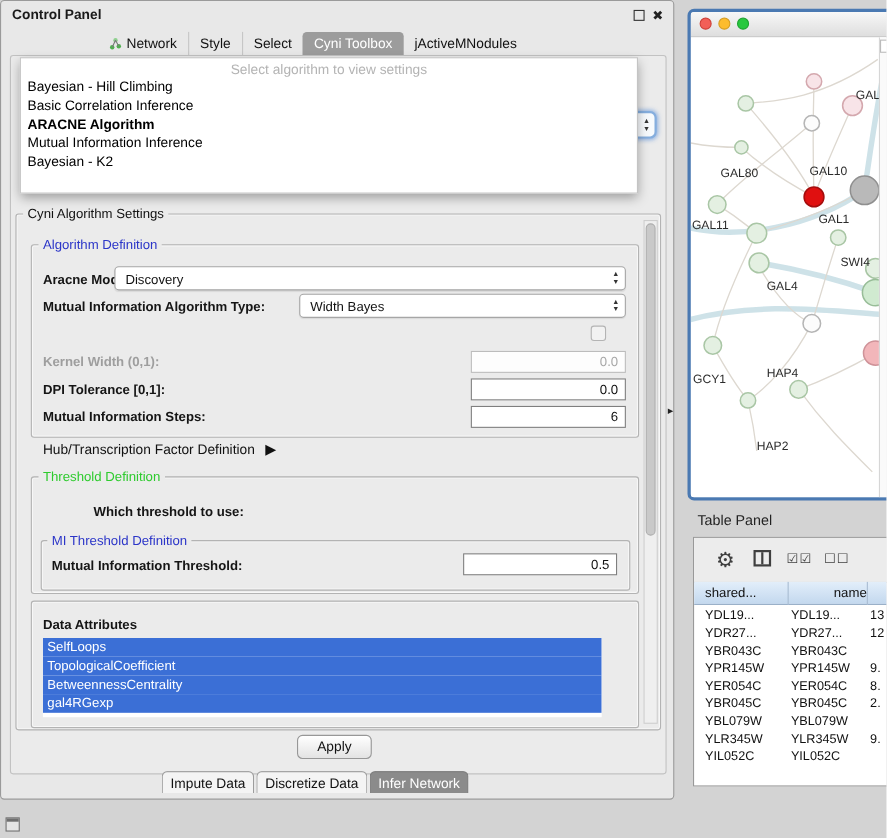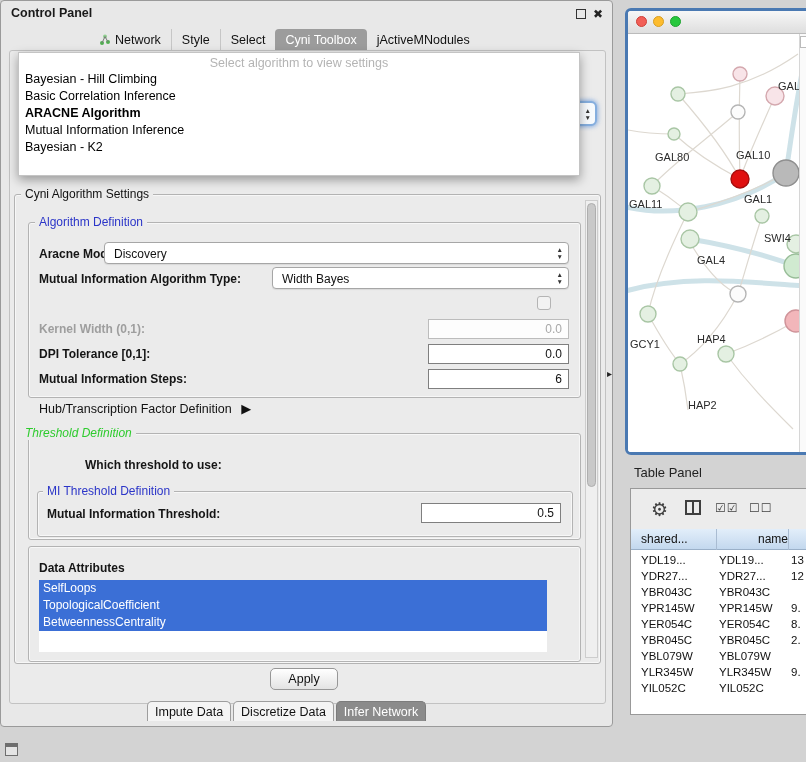--- a/index.html
+++ b/index.html
@@ -162,37 +162,38 @@
 
     <div class="lbl" style="left:38px;top:371px;">Mutual Information Steps:</div>
     <div class="field" style="left:427px;top:368px;width:141px;">6</div>
 
     <div class="abs nowrap" style="left:38px;top:400px;font-size:12.5px;">
       <span>Hub/Transcription Factor Definition</span>
       <span style="font-size:13px;margin-left:6px;">▶</span>
     </div>
 
     <div class="grp" style="left:27px;top:432px;width:551px;height:105px;"></div>
-    <div class="gtitle green" style="left:20px;top:425px;font-style:italic;">Threshold Definition</div>
+    <div class="gtitle green" style="left:34px;top:425px;">Threshold Definition</div>
 
     <div class="lbl" style="left:84px;top:457px;">Which threshold to use:</div>
 
     <div class="grp" style="left:36px;top:490px;width:534px;height:44px;"></div>
     <div class="gtitle blue" style="left:42px;top:483px;">MI Threshold Definition</div>
 
     <div class="lbl" style="left:46px;top:506px;">Mutual Information Threshold:</div>
     <div class="field" style="left:420px;top:502px;width:140px;">0.5</div>
 
     <div class="grp" style="left:27px;top:545px;width:551px;height:114px;"></div>
     <div class="lbl" style="left:38px;top:560px;">Data Attributes</div>
 
     <div class="list" style="left:38px;top:579px;width:508px;height:72px;">
       <div class="list-item">SelfLoops</div>
       <div class="list-item">TopologicalCoefficient</div>
       <div class="list-item">BetweennessCentrality</div>
+      <div class="list-item">gal4RGexp</div>
     </div>
 
     <div class="btn" style="left:269px;top:667px;width:68px;height:22px;">Apply</div>
 
     <div class="btabs">
       <div class="btab">Impute Data</div>
       <div class="btab">Discretize Data</div>
       <div class="btab sel">Infer Network</div>
     </div>
   </div>

